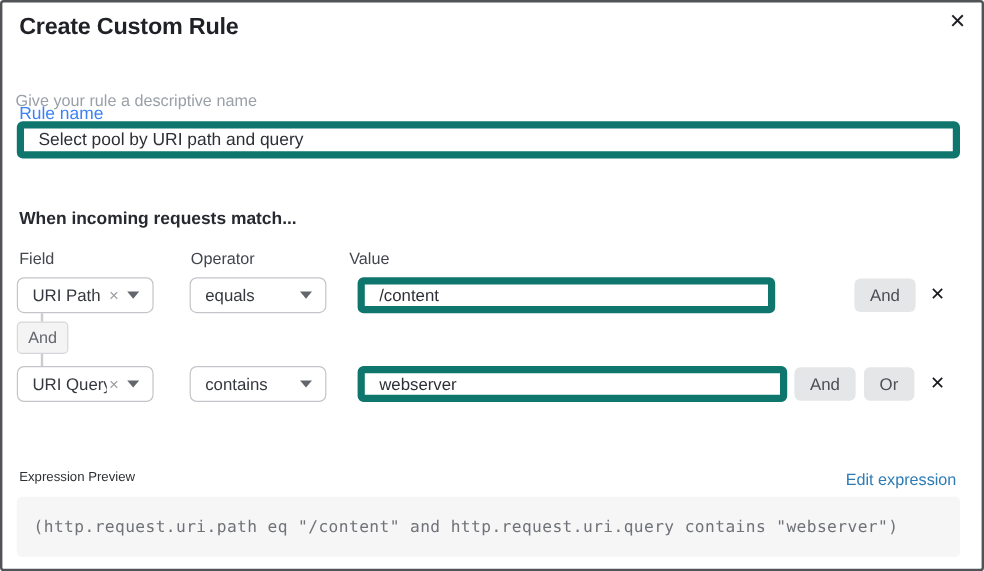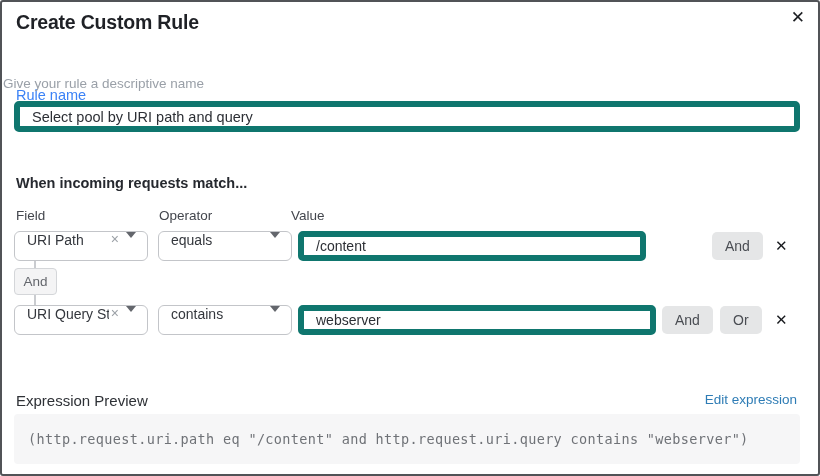--- a/index.html
+++ b/index.html
@@ -29,59 +29,59 @@
   .text-input{
     height:31px;border:6px solid #0f766e;border-radius:5px;background:#fff;
     font-family:inherit;font-size:14.5px;color:#2c2f35;padding:0 12px;outline:none;
   }
   #rule-name-input{left:12px;top:99px;width:786px;}
 
   .section-heading{left:14px;top:173px;font-size:14.5px;font-weight:700;color:#26292f;}
   .col-label{top:206px;font-size:13.5px;color:#43464d;}
 
   .select{
-    width:134px;height:30px;border:1px solid var(--border-gray);border-radius:6px;background:#fff;
-    display:flex;cursor:pointer;
+    width:114px;height:30px;border:1px solid var(--border-gray);border-radius:6px;background:#fff;
+    display:flex;align-items:center;cursor:pointer;
   }
   .select .sel-text{font-size:14px;color:#34373d;padding-left:12px;flex:1;white-space:nowrap;overflow:hidden;}
   .clear-x{font-size:14px;color:#9ba0a6;padding:0 7px 0 2px;line-height:1;cursor:pointer;}
   .chev{width:0;height:0;border-left:5px solid transparent;border-right:5px solid transparent;border-top:6px solid #63666c;margin-right:11px;}
 
   .val-input{height:30px;border-radius:5px;font-size:14px;}
 
   .logic-btn{
     height:28px;background:var(--button-gray);border:none;border-radius:5px;
     font-family:inherit;font-size:14px;color:#4a4d53;cursor:pointer;padding:0 13px;
   }
   .row-x{font-size:15px;font-weight:700;color:#17191d;cursor:pointer;background:none;border:none;font-family:inherit;line-height:1;}
 
   .conn-line{width:2px;background:#caccd0;left:32px;}
   .and-badge{
     left:12px;top:266px;width:43px;height:27px;background:#f4f4f5;border:1px solid #d4d6d9;border-radius:4px;
     display:flex;align-items:center;justify-content:center;font-size:13.5px;color:#63666c;
   }
 
-  .preview-label{left:14px;top:390px;font-size:15px;color:#2e3136;}
+  .preview-label{left:14px;top:390px;font-size:11px;color:#2e3136;}
   .edit-link{right:21px;top:390px;font-size:13.5px;color:var(--link-blue);cursor:pointer;text-decoration:none;}
   .code-box{left:12px;top:412px;width:786px;height:50px;background:var(--code-bg);border-radius:4px;}
   .code-text{
     display:block;padding:0 14px;line-height:50px;white-space:nowrap;
     font-family:"DejaVu Sans Mono","Liberation Mono",monospace;font-size:13.5px;letter-spacing:0.35px;color:#6f7277;
   }
 </style>
 </head>
 <body>
 
 <div class="modal">
 
   <h1 class="abs modal-title">Create Custom Rule</h1>
   <button class="abs close-btn">✕</button>
 
   <div class="abs field-label" style="left:14px;top:52px;">Rule name</div>
-  <div class="abs hint" style="left:1px;top:74px;">Give your rule a descriptive name</div>
+  <div class="abs hint" style="left:11px;top:74px;">Give your rule a descriptive name</div>
   <input class="abs text-input" id="rule-name-input" value="Select pool by URI path and query" style="">
 
   <div class="abs section-heading">When incoming requests match...</div>
 
   <div class="abs col-label" style="left:14px;">Field</div>
   <div class="abs col-label" style="left:157px;">Operator</div>
   <div class="abs col-label" style="left:289px;">Value</div>
 
   <div class="abs select" style="left:12px;top:229px;">
     <span class="sel-text">URI Path</span>

